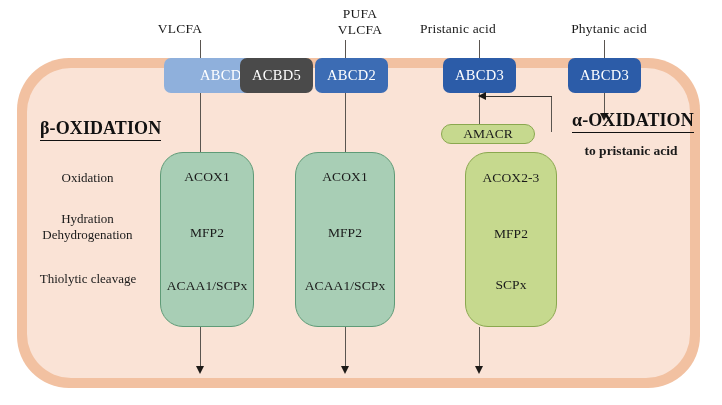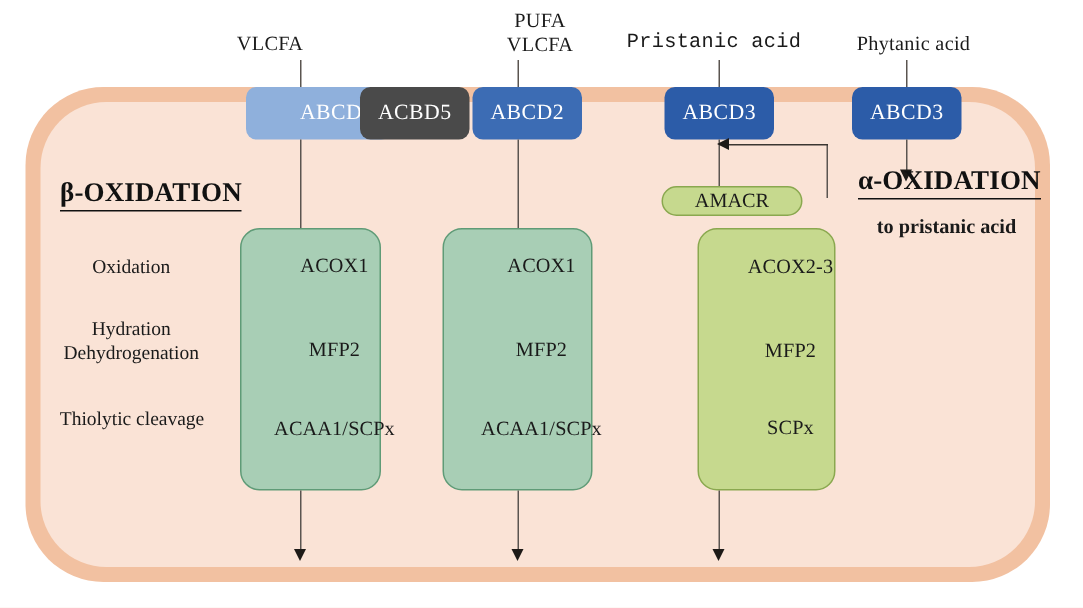--- a/index.html
+++ b/index.html
@@ -118,23 +118,22 @@
     font-size: 13px;
     color: #1a1a1a;
     text-align: center;
     line-height: 16px;
     white-space: nowrap;
   }
 
   
   .enz-col {
     position: absolute;
-    border-radius: 13px;
+    border-radius: 23px;
     box-sizing: border-box;
-    padding-left: 16px;
   }
   .enz-col.teal {
     background: #a8ceb5;
     border: 1.4px solid #5f9b77;
   }
   .enz-col.olive {
     background: #c6d98e;
     border: 1.4px solid #8aa84f;
   }
   .enz-item {
@@ -169,21 +168,21 @@
 
   <div class="substrate" style="left:140px; top:21px; width:80px;">
     <div>VLCFA</div>
   </div>
 
   <div class="substrate" style="left:320px; top:6px; width:80px;">
     <div>PUFA</div>
     <div>VLCFA</div>
   </div>
 
-  <div class="substrate" style="left:416px; top:21px; width:120px;font-family:Liberation Mono, monospace;">
+  <div class="substrate" style="left:398px; top:21px; width:120px;">
     <div>Pristanic acid</div>
   </div>
 
   <div class="substrate" style="left:549px; top:21px; width:120px;">
     <div>Phytanic acid</div>
   </div>
 
   <div class="vline" style="left:200px; top:40px; height:20px;"></div>
   <div class="vline" style="left:345px; top:40px; height:20px;"></div>
   <div class="vline" style="left:479px; top:40px; height:20px;"></div>

